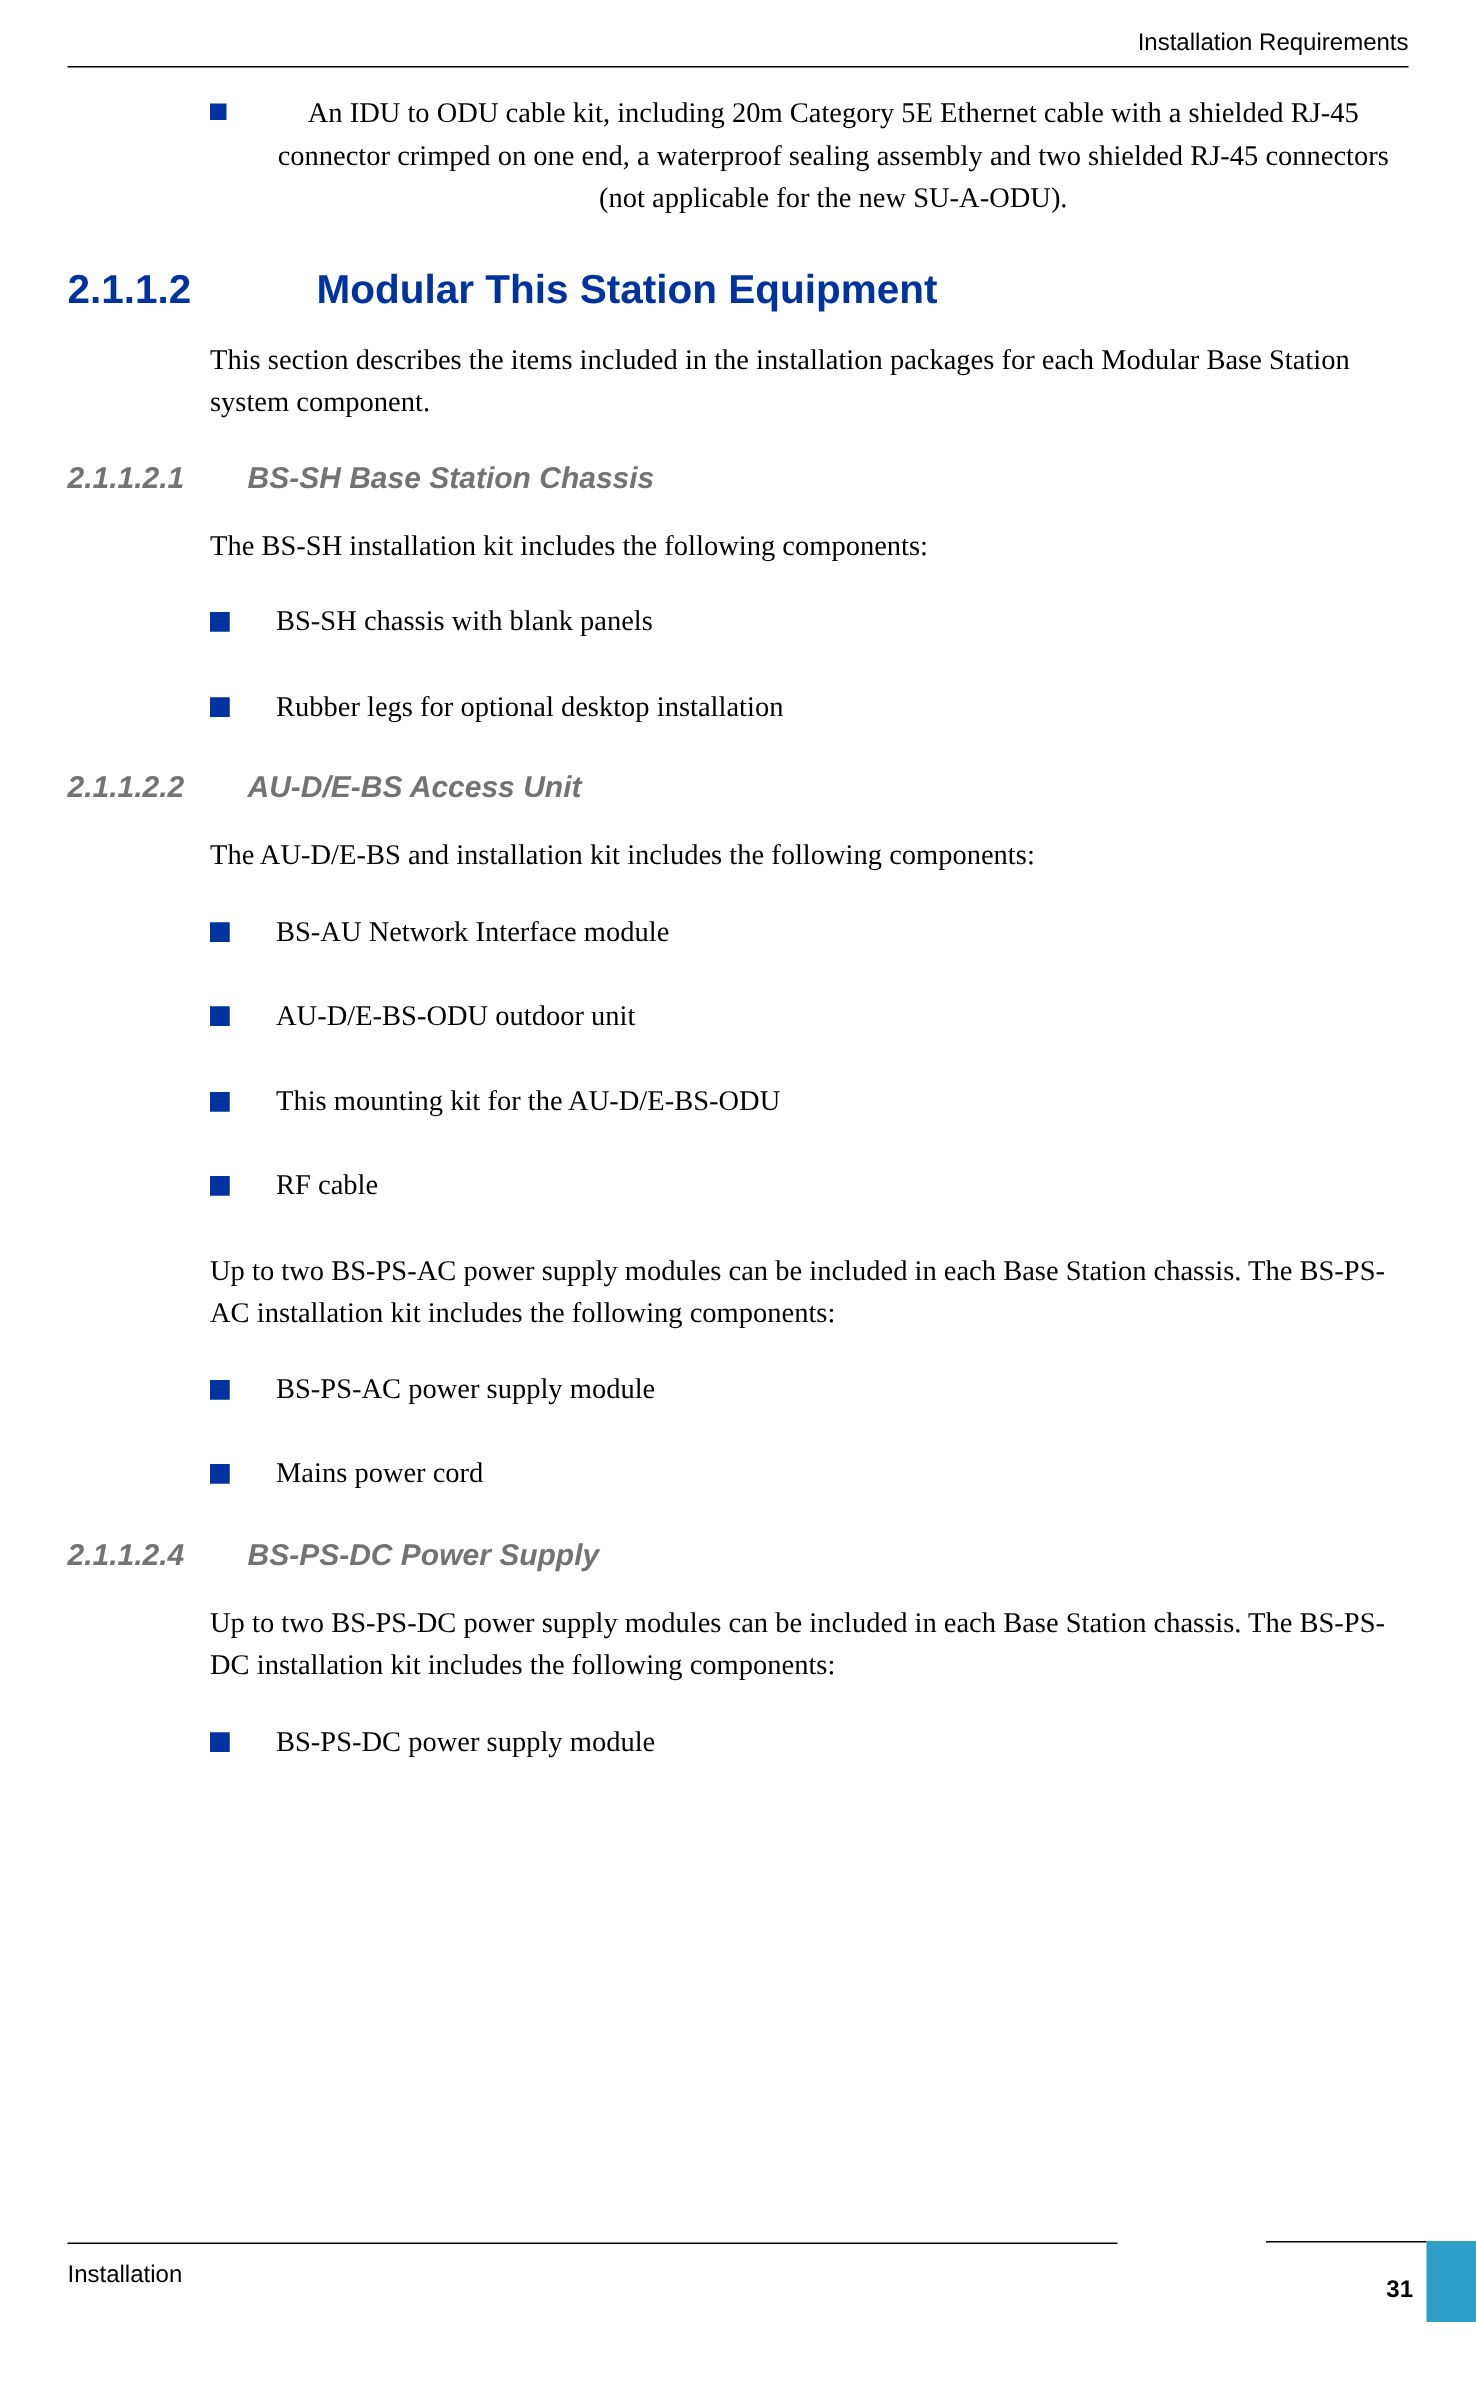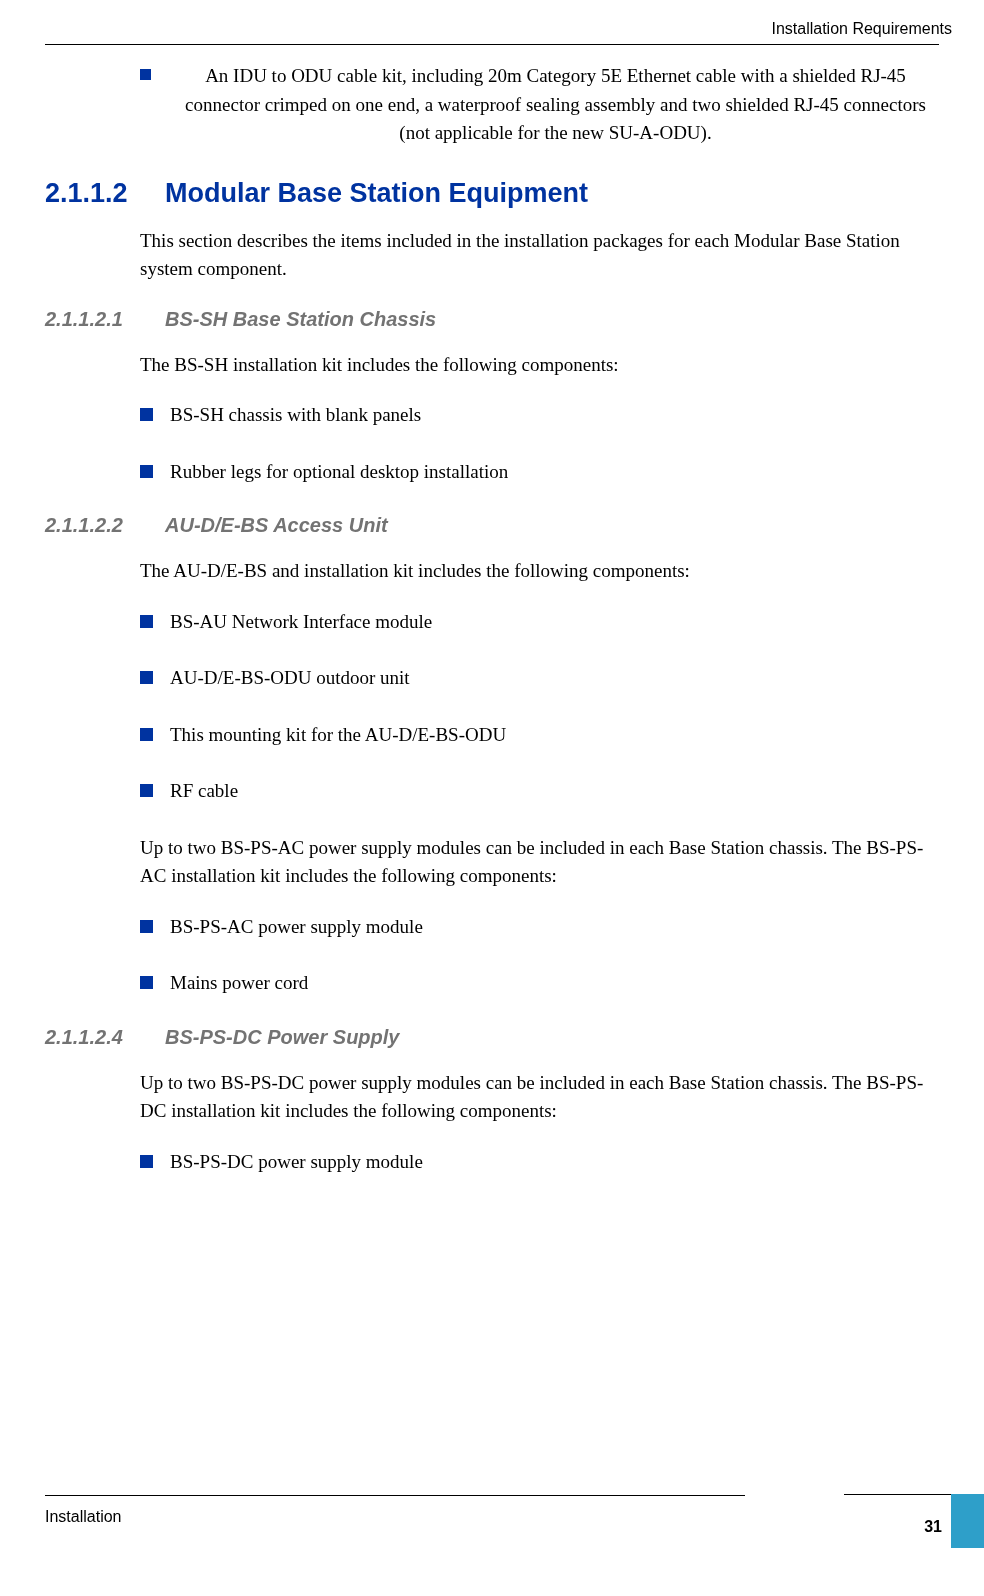--- a/index.html
+++ b/index.html
@@ -7,21 +7,21 @@
       width: 984px;
       height: 1596px;
       background: #fff;
       font-family: Georgia, 'Times New Roman', serif;
       position: relative;
       color: #000;
     }
     .header {
       position: absolute;
       top: 20px;
-      right: 32px;
+      right: 45px;
       font-size: 16px;
       font-family: Arial, Helvetica, sans-serif;
     }
     .header-rule {
       position: absolute;
       top: 44px;
       left: 45px;
       right: 45px;
       border-top: 1px solid #000;
     }
@@ -38,40 +38,41 @@
       margin-bottom: 22px;
     }
     .h2 {
       font-family: Arial, Helvetica, sans-serif;
       font-weight: bold;
       color: #0033A0;
       font-size: 27px;
       margin-top: 30px;
       margin-bottom: 18px;
       display: flex;
+      gap: 46px;
     }
     .h2 .num { width: 120px; flex-shrink: 0; }
     .h3 {
       font-family: Verdana, Geneva, sans-serif;
       font-weight: bold;
       font-style: italic;
       color: #737373;
       font-size: 20px;
       margin-top: 24px;
       margin-bottom: 20px;
       display: flex;
     }
     .h3 .num { width: 120px; flex-shrink: 0; }
     ul.bullet-list {
       list-style: none;
       margin-left: 95px;
     }
     ul.bullet-list li {
       position: relative;
-      padding-left: 30px;
+      padding-left: 44px;
       font-size: 19px;
       line-height: 1.5;
       margin-bottom: 28px;
     }
     ul.bullet-list li::before {
       content: "";
       position: absolute;
       left: 0;
       top: 7px;
       width: 11px;
@@ -148,21 +149,21 @@
 <div class="header-rule"></div>
 
 <div class="content">
 
   <ul class="top-list">
     <li>An IDU to ODU cable kit, including 20m Category 5E Ethernet cable with a shielded RJ-45 connector crimped on one end, a waterproof sealing assembly and two shielded RJ-45 connectors (not applicable for the new SU-A-ODU).</li>
   </ul>
 
   <div class="h2">
     <span class="num">2.1.1.2</span>
-    <span>Modular Base Station Equipment</span>
+    <span>Modular This Station Equipment</span>
   </div>
   <p class="body-text">This section describes the items included in the installation packages for each Modular Base Station system component.</p>
 
   <div class="h3">
     <span class="num">2.1.1.2.1</span>
     <span>BS-SH Base Station Chassis</span>
   </div>
   <p class="body-text">The BS-SH installation kit includes the following components:</p>
   <ul class="bullet-list">
     <li>BS-SH chassis with blank panels</li>

